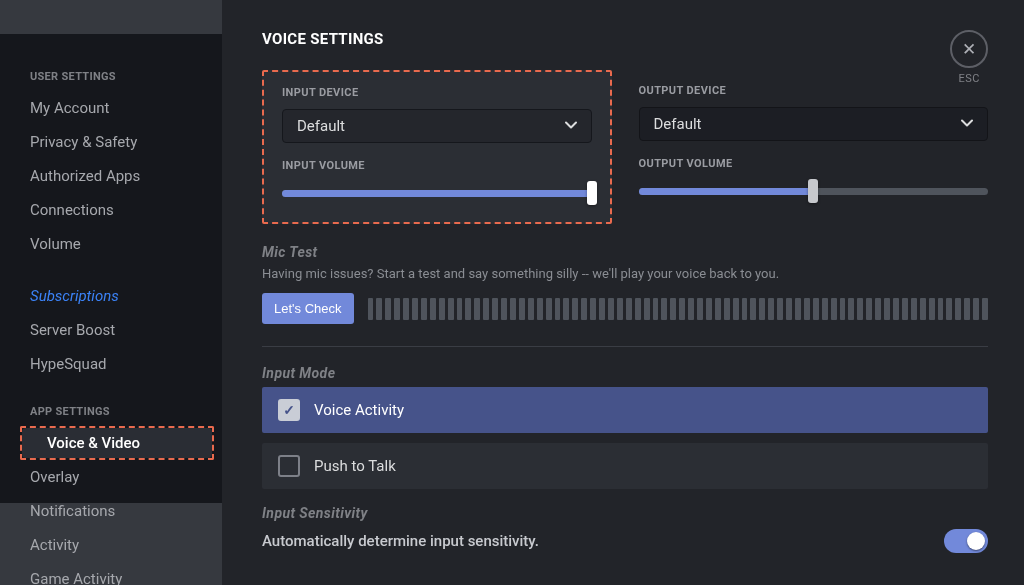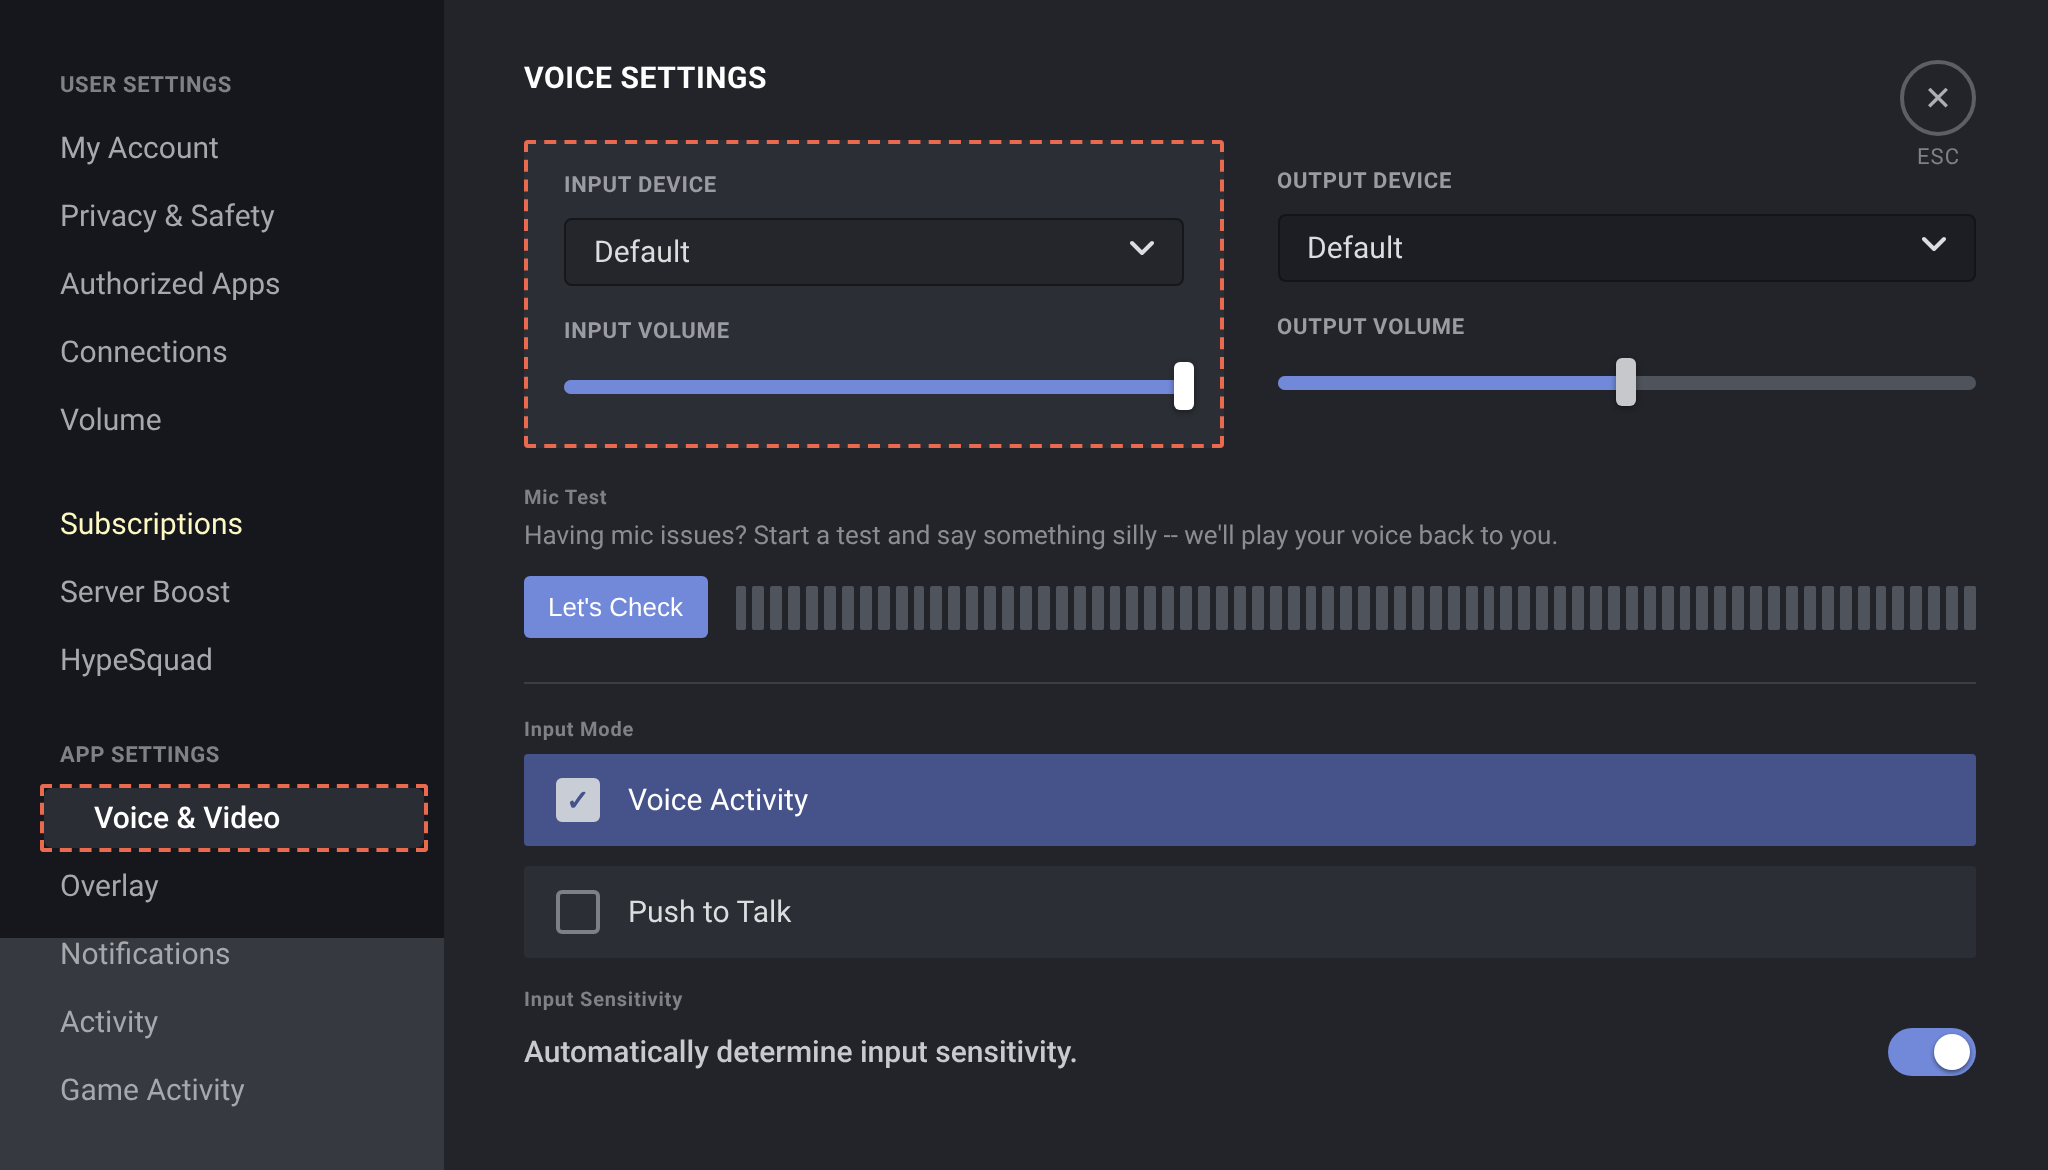--- a/index.html
+++ b/index.html
@@ -9,38 +9,39 @@
     background: #36393f;
     color: #dcddde;
     display: flex;
   }
   
   .sidebar {
     width: 222px;
     height: 469px;
     background: #15171c;
     padding: 30px 8px 0 20px;
+    margin-top: 34px;
   }
   .section-header {
     font-size: 11px;
     font-weight: 700;
     color: #7f8186;
     text-transform: uppercase;
     letter-spacing: .3px;
     margin: 6px 0 8px 10px;
   }
   .nav-item {
     color: #a6a8ad;
     font-size: 15px;
     padding: 8px 10px;
     border-radius: 4px;
     cursor: pointer;
     line-height: 1.2;
   }
-  .nav-item.blue { color: #fef9c3; }
+  .nav-item.blue { color: #3b82f6; font-style: italic; }
   .nav-item.selected {
     background: #2a2d34;
     color: #ffffff;
     font-weight: 500;
   }
   .nav-gap { height: 18px; }
   .highlight-dashed {
     border: 2px dashed #e96a4e;
     border-radius: 2px;
     padding: 0;
@@ -151,26 +152,27 @@
     background: #2b2e34;
     padding: 14px 18px 18px 18px;
   }
   .hl-block .field-label { color: #9a9ca2; }
   .hl-block .select {
     background: #24262c;
     border: 1px solid #15171c;
   }
   
   .sect-label {
-    font-size: 10px;
+    font-size: 14px;
     font-weight: 700;
     color: #7f8186;
     letter-spacing: .4px;
     margin-top: 8px;
     margin-bottom: 6px;
+    font-style: italic;
   }
   .help-text {
     font-size: 13px;
     color: #8a8d93;
     margin-bottom: 12px;
   }
   .mic-row { display: flex; align-items: center; gap: 14px; }
   .check-btn {
     background: #7289da;
     color: #ffffff;

